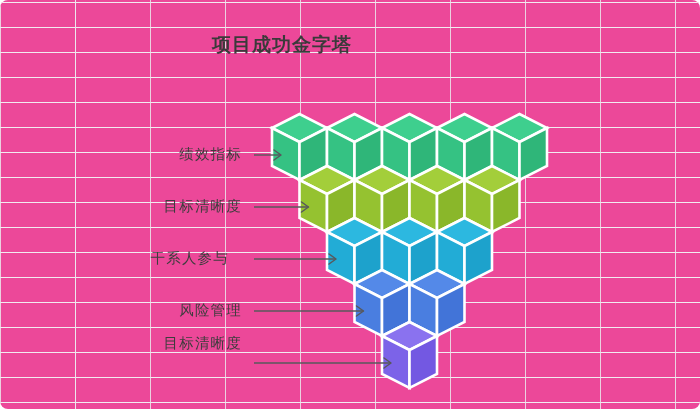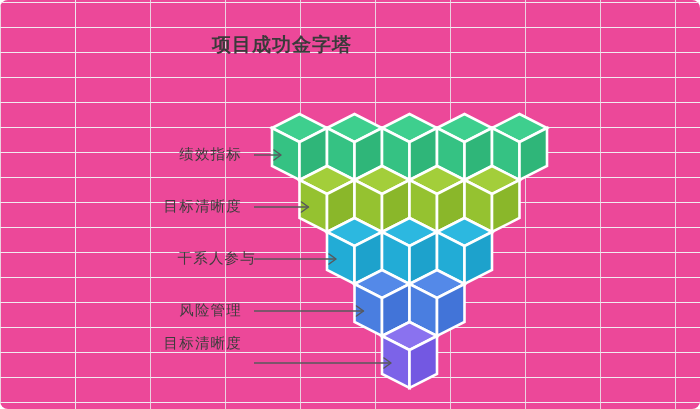--- a/index.html
+++ b/index.html
@@ -170,18 +170,18 @@
         <line x1="254" y1="311" x2="363.5" y2="311" stroke="#58585c" stroke-width="1.4"></line>
         <path d="M 356.5 306 L 363.5 311 L 356.5 316" fill="none" stroke="#58585c" stroke-width="1.5" stroke-linecap="round" stroke-linejoin="round"></path>
         <line x1="254" y1="363" x2="391" y2="363" stroke="#58585c" stroke-width="1.4"></line>
         <path d="M 384 358 L 391 363 L 384 368" fill="none" stroke="#58585c" stroke-width="1.5" stroke-linecap="round" stroke-linejoin="round"></path>
       </g>
   </svg>
 
   <div id="labels">
       <div class="label" style="right: 458px; top: 145px; text-align: center;">绩效指标</div>
       <div class="label" style="right: 458px; top: 197px;">目标清晰度</div>
-      <div class="label" style="right: 444px; top: 249px;">干系人参与</div>
+      <div class="label" style="right: 471px; top: 249px;">干系人参与</div>
       <div class="label" style="right: 458px; top: 301px; margin-left: 20px;">风险管理</div>
       <div class="label" style="right: 458px; top: 334px;">目标清晰度</div>
     </div>
 
 </div>
 
 </body></html>

